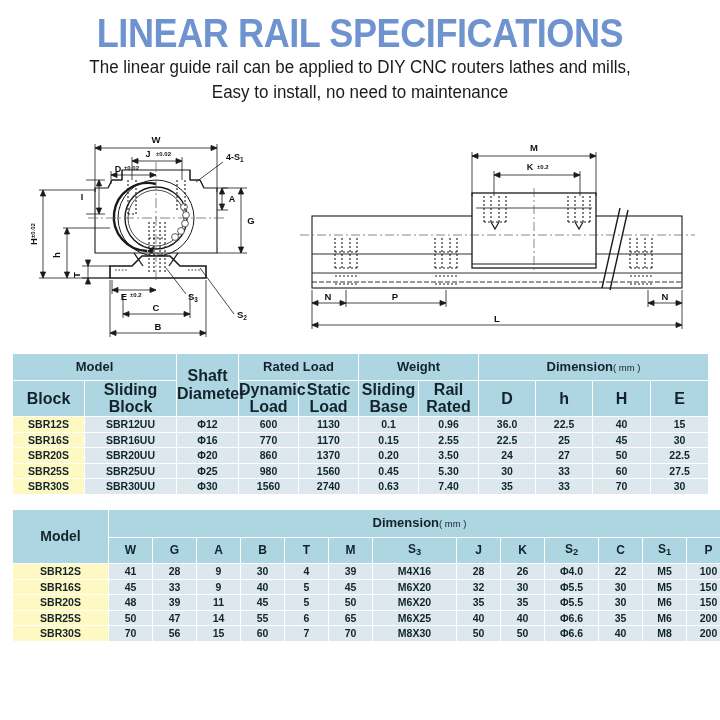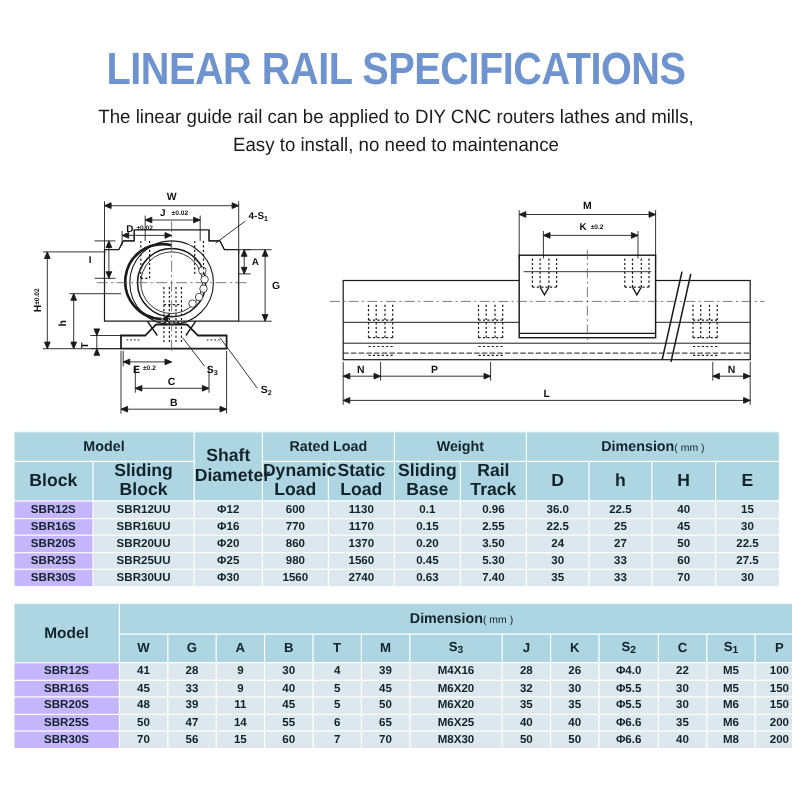--- a/index.html
+++ b/index.html
@@ -6,32 +6,32 @@
   html, body { margin: 0; padding: 0; }
   body {
     width: 720px; height: 720px;
     background: #ffffff;
     font-family: "Liberation Sans", sans-serif;
     overflow: hidden;
     position: relative;
   }
 
   
-  .header { width: 100%; padding-top: 41px; text-align: center; }
+  .header { width: 100%; padding-top: 12px; text-align: center; }
   .title {
     font-family: "Liberation Sans Narrow", "Liberation Sans", sans-serif;
     font-size: 41px;
     font-weight: bold;
     color: #6e93cf;
     letter-spacing: -0.5px;
     transform: scaleX(0.88);
     line-height: 1.05;
     white-space: nowrap;
   }
-  .subtitle-wrap { margin-top: 10px; }
+  .subtitle-wrap { }
   .subtitle {
     font-size: 17.5px;
     color: #1b1b1b;
     line-height: 1.45;
     white-space: nowrap;
     transform: scaleX(0.97);
   }
 
   
   .drawings { position: relative; width: 720px; height: 235px; margin-top: 12px; }
@@ -59,21 +59,21 @@
     font-size: 16px;
     line-height: 1.1;
   }
   thead th.big { font-size: 13px; }
   tbody td {
     background: #dce8ee;
     font-size: 10.5px;
     height: 14.6px;
     line-height: 14.6px;
   }
-  tbody tr td:first-child { background: #c4b5fd; }
+  tbody tr td:first-child { background: #fef9c3; }
   .tbl1 thead th { height: 27px; }
   .tbl1 thead tr.r2 th { height: 29px; }
   .tbl2 { margin-top: 14px; }
   .tbl2 thead th.model { font-size: 14px; background: #aed6e2; }
   .tbl2 thead th { height: 28px; }
   .tbl2 thead tr.r2 th { height: 26px; font-size: 12px; }
   .sub { font-size: 0.78em; vertical-align: -0.18em; }
   .unit-mm { font-size: 9.5px; font-weight: normal; }
 
   
@@ -417,21 +417,21 @@
         <th>
           <div>Static</div>
           <div>Load</div>
         </th>
         <th>
           <div>Sliding</div>
           <div>Base</div>
         </th>
         <th>
           <div>Rail</div>
-          <div>Track</div>
+          <div>Rated</div>
         </th>
         <th>D</th>
         <th>h</th>
         <th>H</th>
         <th>E</th>
       </tr>
     </thead>
     <tbody id="tbl1-body">
         <tr>
           <td>SBR12S</td>

